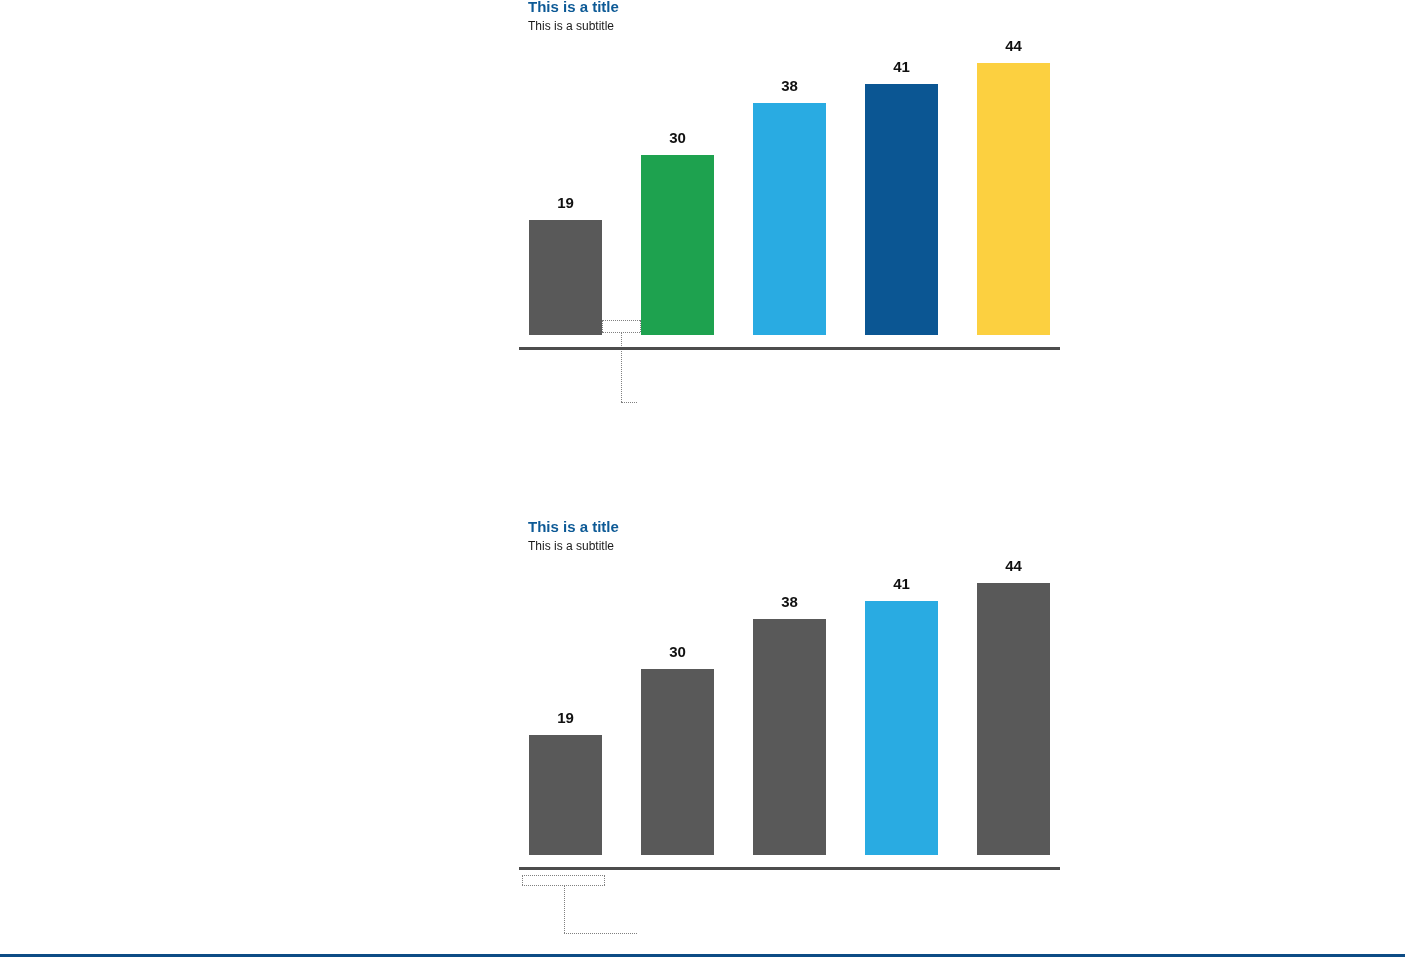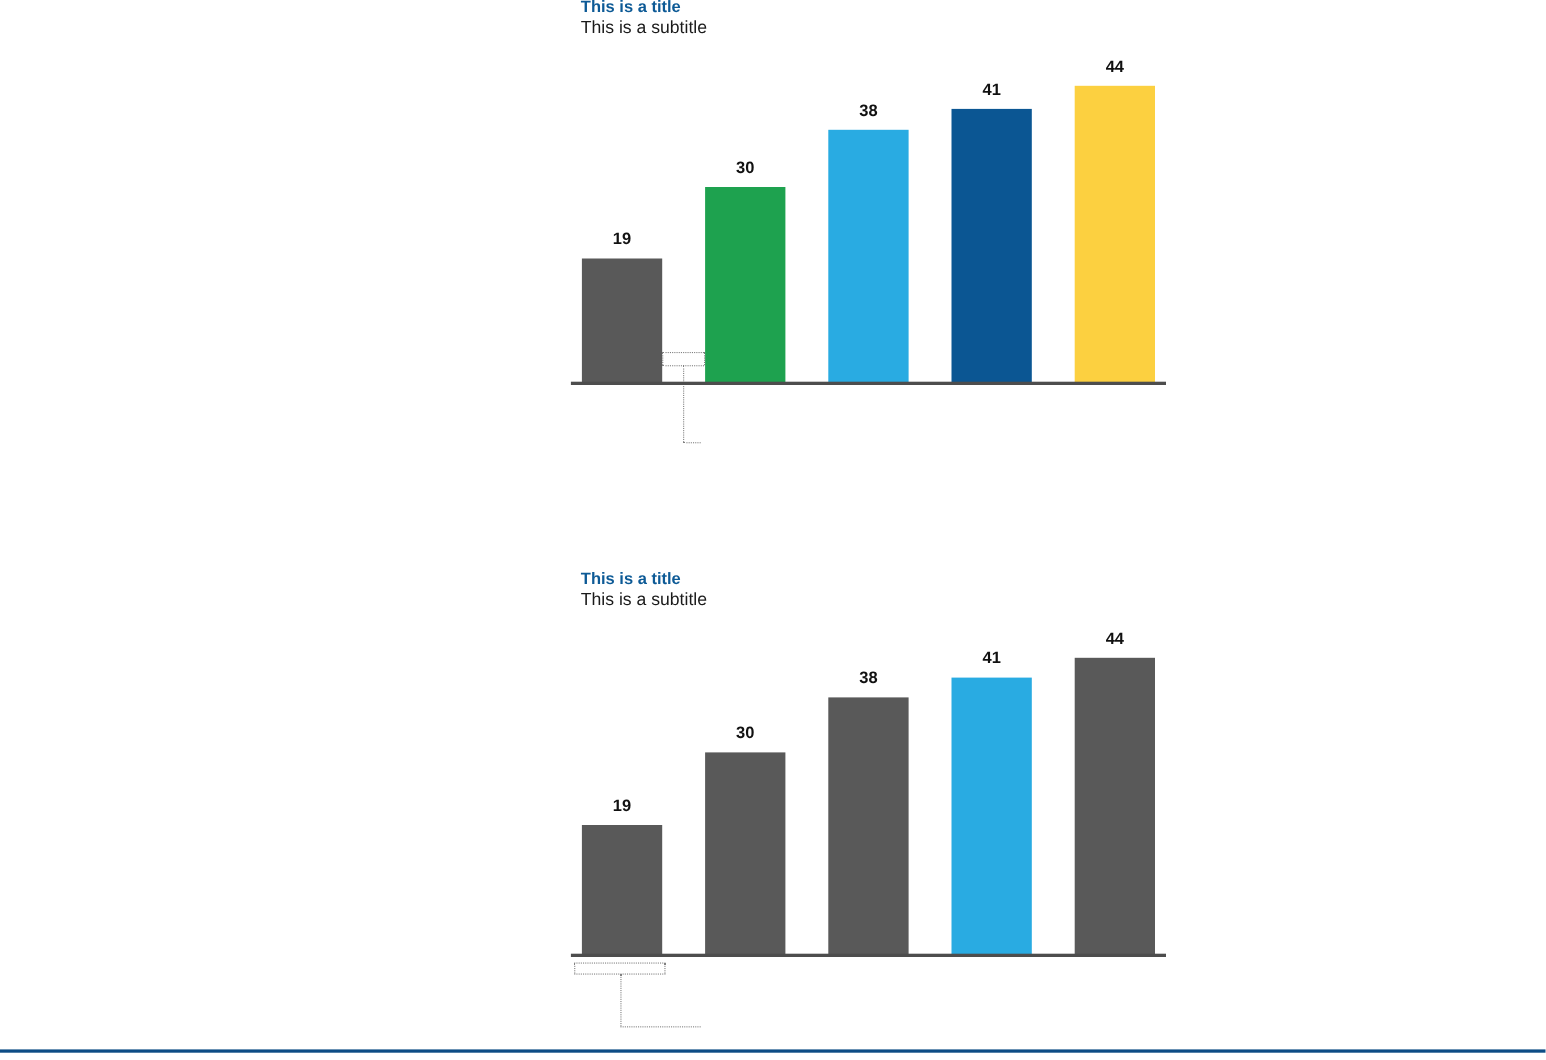--- a/index.html
+++ b/index.html
@@ -29,21 +29,21 @@
   }
   .chart-title {
     font-size: 15px;
     font-weight: bold;
     color: #0d5a96;
     line-height: 18px;
     white-space: nowrap;
     margin: 0;
   }
   .chart-subtitle {
-    font-size: 16px;
+    font-size: 12px;
     font-weight: normal;
     color: #1a1a1a;
     line-height: 20px;
     white-space: nowrap;
     margin: 0;
   }
 
   
   .plot {
     position: absolute;
@@ -58,21 +58,21 @@
     background: #4d4d4d;
   }
   .bars {
     position: absolute;
     left: 0;
     width: 541px;
     bottom: 0;
   }
   .bar-slot {
     position: absolute;
-    bottom: 0;
+    bottom: 15px;
   }
   .bar-rect {
     position: absolute;
     bottom: 0;
     left: 0;
     width: 100%;
   }
   .bar-value {
     position: absolute;
     left: 0;

